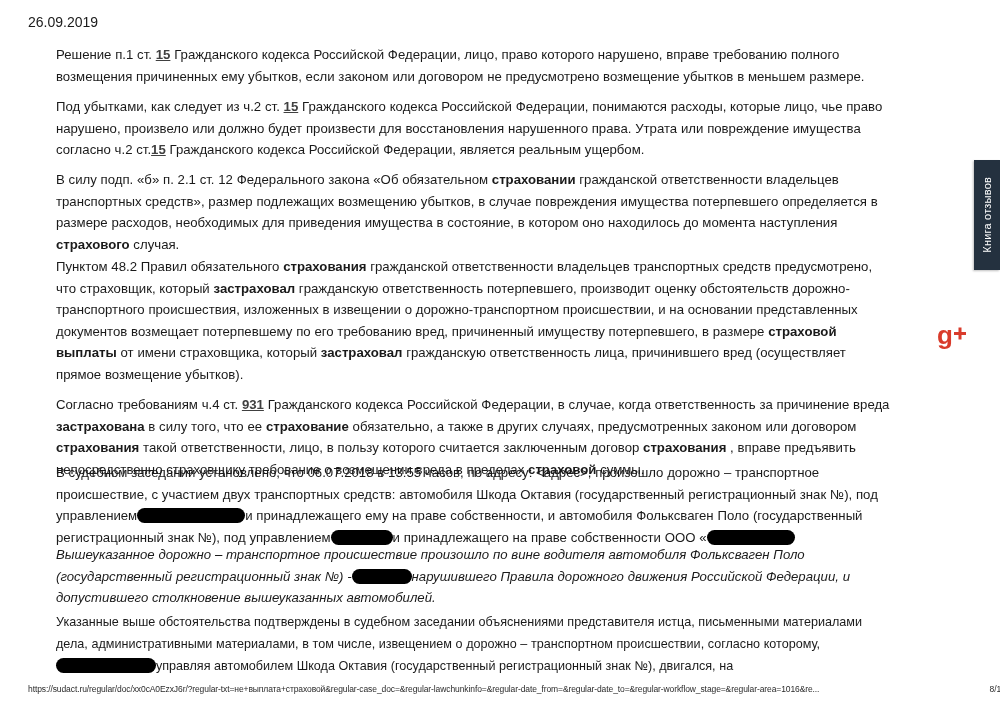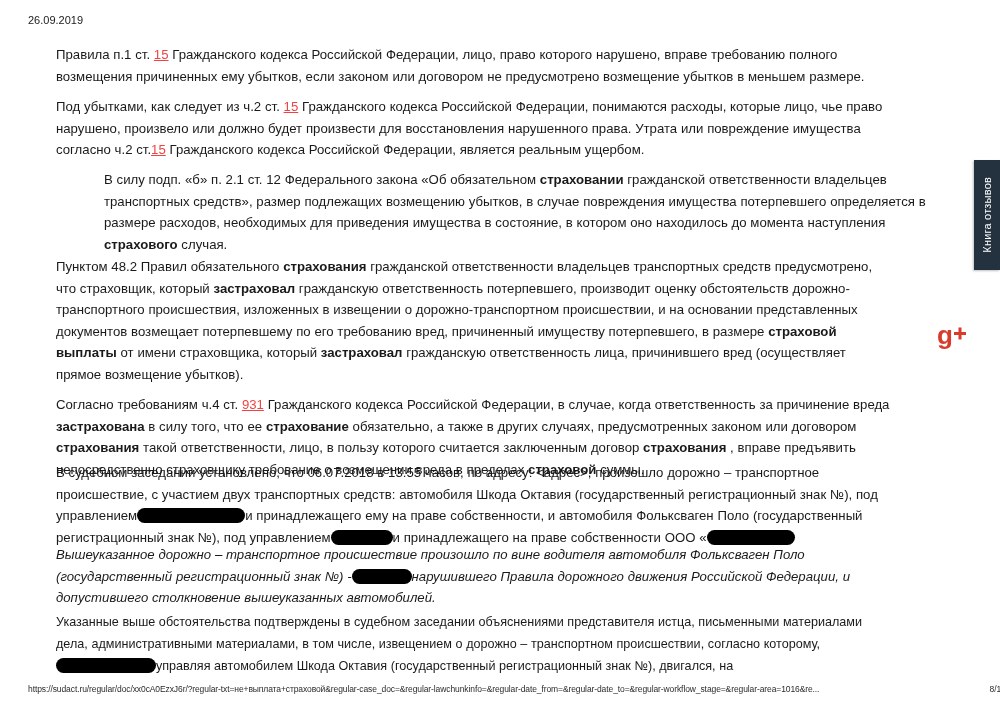--- a/index.html
+++ b/index.html
@@ -17,21 +17,21 @@
     position: relative;
   }
 
   
   .page-header {
     position: absolute;
     top: 14px;
     left: 0;
     width: 1000px;
     height: 14px;
-    font-size: 11px;
+    font-size: 14px;
     color: #1a1a1a;
     white-space: nowrap;
   }
   .page-header .hdr-date {
     position: absolute;
     left: 28px;
     top: 0;
   }
   .page-header .hdr-title {
     position: absolute;
@@ -55,42 +55,43 @@
     color: #1a1a1a;
     word-spacing: 0.1px;
   }
   .doc-par.p-last {
     margin-bottom: 18px;
   }
   .doc-par b {
     font-weight: bold;
   }
   .lawlink {
-    color: #ef4444;
+    color: #404040;
     text-decoration: underline;
     cursor: pointer;
+    font-weight: bold;
   }
   .redact {
     display: inline-block;
     background: #000000;
     border-radius: 9px;
     vertical-align: -3px;
     height: 15px;
   }
   .r-w1 { width: 108px; }
   .r-w2 { width: 62px; }
   .r-w3 { width: 88px; }
   .r-w4 { width: 60px; }
   .r-w5 { width: 100px; }
 
   
   .pos { position: absolute; left: 0; width: 838px; }
   .pp1 { top: 0px; }
   .pp2 { top: 52px; }
-  .pp3 { top: 125px; margin-left: 48px; }
+  .pp3 { top: 125px; }
   .pp4 { top: 212px; }
   .pp5 { top: 350px; }
   .pp6 { top: 418px; }
   .pp7 { top: 500px; font-style: italic; }
   .pp8 { top: 567px; }
 
   .p8 {
     font-size: 12.6px;
     line-height: 22px;
   }
@@ -157,21 +158,21 @@
 </style>
 </head>
 <body>
 
 <div class="page-header">
   <span class="hdr-date">26.09.2019</span>
 </div>
 
 <div class="doc-body">
 
-  <p class="doc-par pos pp1"><span>Правила п.1 ст. </span><a class="lawlink">15</a><span> Гражданского кодекса Российской Федерации, лицо, право которого нарушено, вправе требованию полного возмещения причиненных ему убытков, если законом или договором не предусмотрено возмещение убытков в меньшем размере.</span></p>
+  <p class="doc-par pos pp1"><span>Решение п.1 ст. </span><a class="lawlink">15</a><span> Гражданского кодекса Российской Федерации, лицо, право которого нарушено, вправе требованию полного возмещения причиненных ему убытков, если законом или договором не предусмотрено возмещение убытков в меньшем размере.</span></p>
 
   <p class="doc-par pos pp2"><span>Под убытками, как следует из ч.2 ст. </span><a class="lawlink">15</a><span> Гражданского кодекса Российской Федерации, понимаются расходы, которые лицо, чье право нарушено, произвело или должно будет произвести для восстановления нарушенного права. Утрата или повреждение имущества согласно ч.2 ст.</span><a class="lawlink">15</a><span> Гражданского кодекса Российской Федерации, является реальным ущербом.</span></p>
 
   <p class="doc-par pos pp3"><span>В силу подп. «б» п. 2.1 ст. 12 Федерального закона «Об обязательном </span><b>страховании</b><span> гражданской ответственности владельцев транспортных средств», размер подлежащих возмещению убытков, в случае повреждения имущества потерпевшего определяется в размере расходов, необходимых для приведения имущества в состояние, в котором оно находилось до момента наступления </span><b>страхового</b><span> случая.</span></p>
 
   <p class="doc-par pos pp4"><span>Пунктом 48.2 Правил обязательного </span><b>страхования</b><span> гражданской ответственности владельцев транспортных средств предусмотрено, что страховщик, который </span><b>застраховал</b><span> гражданскую ответственность потерпевшего, производит оценку обстоятельств дорожно-транспортного происшествия, изложенных в извещении о дорожно-транспортном происшествии, и на основании представленных документов возмещает потерпевшему по его требованию вред, причиненный имуществу потерпевшего, в размере </span><b>страховой выплаты</b><span> от имени страховщика, который </span><b>застраховал</b><span> гражданскую ответственность лица, причинившего вред (осуществляет прямое возмещение убытков).</span></p>
 
   <p class="doc-par pos pp5"><span>Согласно требованиям ч.4 ст. </span><a class="lawlink">931</a><span> Гражданского кодекса Российской Федерации, в случае, когда ответственность за причинение вреда </span><b>застрахована</b><span> в силу того, что ее </span><b>страхование</b><span> обязательно, а также в других случаях, предусмотренных законом или договором </span><b>страхования</b><span> такой ответственности, лицо, в пользу которого считается заключенным договор </span><b>страхования</b><span> , вправе предъявить непосредственно страховщику требование о возмещении вреда в пределах </span><b>страховой</b><span> суммы.</span></p>
 
   <p class="doc-par pos pp6"><span>В судебном заседании установлено, что 06.07.2018 в 13:55 часов, по адресу: &lt;адрес&gt;, произошло дорожно – транспортное происшествие, с участием двух транспортных средств: автомобиля Шкода Октавия (государственный регистрационный знак №), под управлением</span><span class="redact r-w1"></span><span>и принадлежащего ему на праве собственности, и автомобиля Фольксваген Поло (государственный регистрационный знак №), под управлением</span><span class="redact r-w2"></span><span>и принадлежащего на праве собственности ООО «</span><span class="redact r-w3"></span></p>

